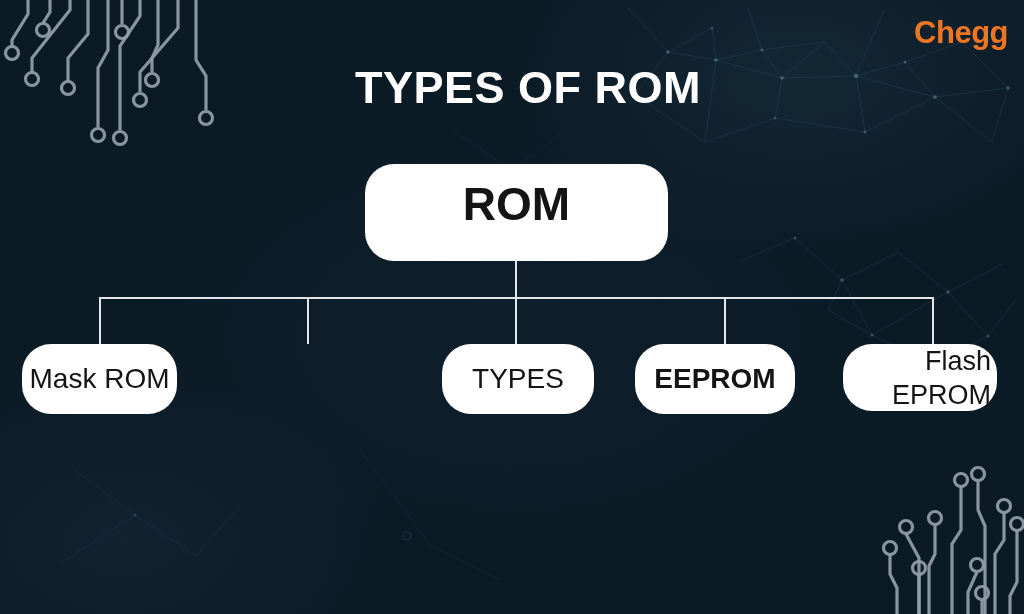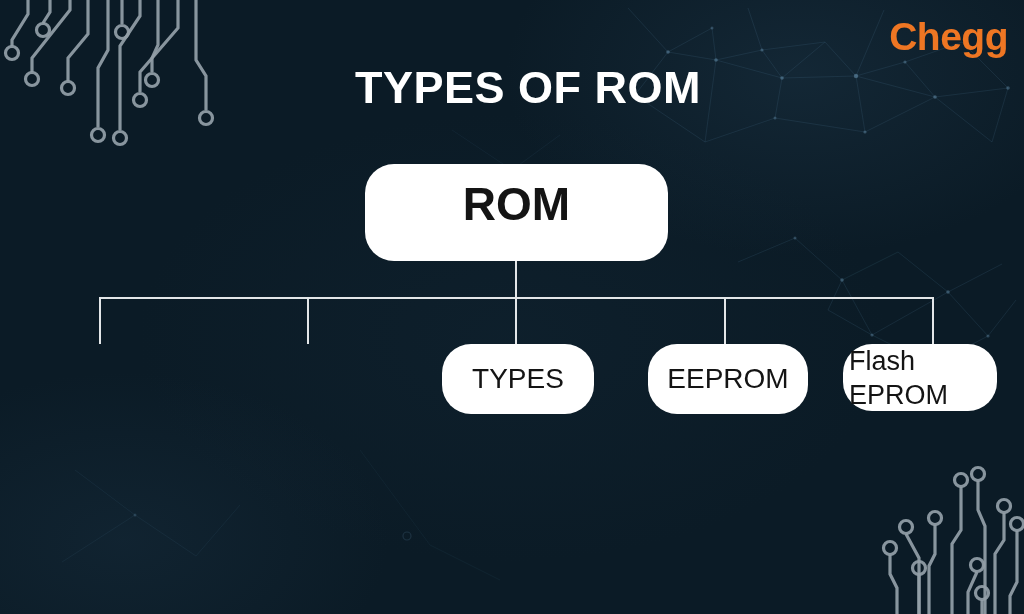--- a/index.html
+++ b/index.html
@@ -17,21 +17,21 @@
   }
   svg.layer { position: absolute; pointer-events: none; }
   .mesh { left: 0; top: 0; }
   .circuit-tl { left: 0; top: 0; }
   .circuit-br { right: 0; bottom: 0; }
 
   .brand {
     position: absolute;
     top: 15px;
     right: 16px;
-    font-size: 39px;
+    font-size: 31px;
     font-weight: bold;
     letter-spacing: -0.5px;
     color: var(--brand-orange, #ee7623);
   }
   .title {
     position: absolute;
     top: 46px;
     left: 0;
     width: 100%;
     margin: 16px;
@@ -42,41 +42,41 @@
     color: var(--title-text, #ffffff);
   }
 
   .node {
     position: absolute;
     background: var(--box-fill, #ffffff);
     border-radius: 29px;
     display: flex;
     align-items: center;
     justify-content: center;
-    text-align: left;
+    text-align: right;
     color: var(--box-text, #141414);
   }
   .node-root {
     left: 365px; top: 164px;
     width: 303px; height: 97px;
     font-size: 46px;
     font-weight: bold;
   }
   .node-root .node-label { transform: translateY(-9px); }
   .node-child {
     top: 344px;
     height: 70px;
     font-size: 28px;
     padding: 0 6px;
     box-sizing: border-box;
   }
   .node-c1 { left: 22px;  width: 155px; }
   .node-c2 { left: 230px; width: 155px; }
   .node-c3 { left: 442px; width: 152px; }
-  .node-c4 { left: 648px; width: 160px; }
+  .node-c4 { left: 635px; width: 160px; font-weight: bold; }
   .node-c5 { left: 843px; width: 154px; height: 67px; font-size: 27px; line-height: 34px; }
 
   .connector {
     position: absolute;
     background: var(--connector, #e3e6e8);
   }
   .conn-stem  { left: 515px; top: 261px; width: 2px; height: 37px; }
   .conn-hline { left: 99px;  top: 297px; width: 835px; height: 2px; }
   .conn-drop  { top: 298px; width: 2px; height: 46px; }
   .conn-d1 { left: 99px; }
@@ -181,20 +181,23 @@
   <div class="connector conn-drop conn-d1"></div>
   <div class="connector conn-drop conn-d2"></div>
   <div class="connector conn-drop conn-d3"></div>
   <div class="connector conn-drop conn-d4"></div>
   <div class="connector conn-drop conn-d5"></div>
 
   <div class="node node-root">
     <span class="node-label">ROM</span>
   </div>
 
+  <div class="node node-child node-c1">
+    <span class="node-label">Mask ROM</span>
+  </div>
   <div class="node node-child node-c3">
     <span class="node-label">TYPES</span>
   </div>
   <div class="node node-child node-c4">
     <span class="node-label">EEPROM</span>
   </div>
   <div class="node node-child node-c5">
     <span class="node-label">Flash EPROM</span>
   </div>
 

